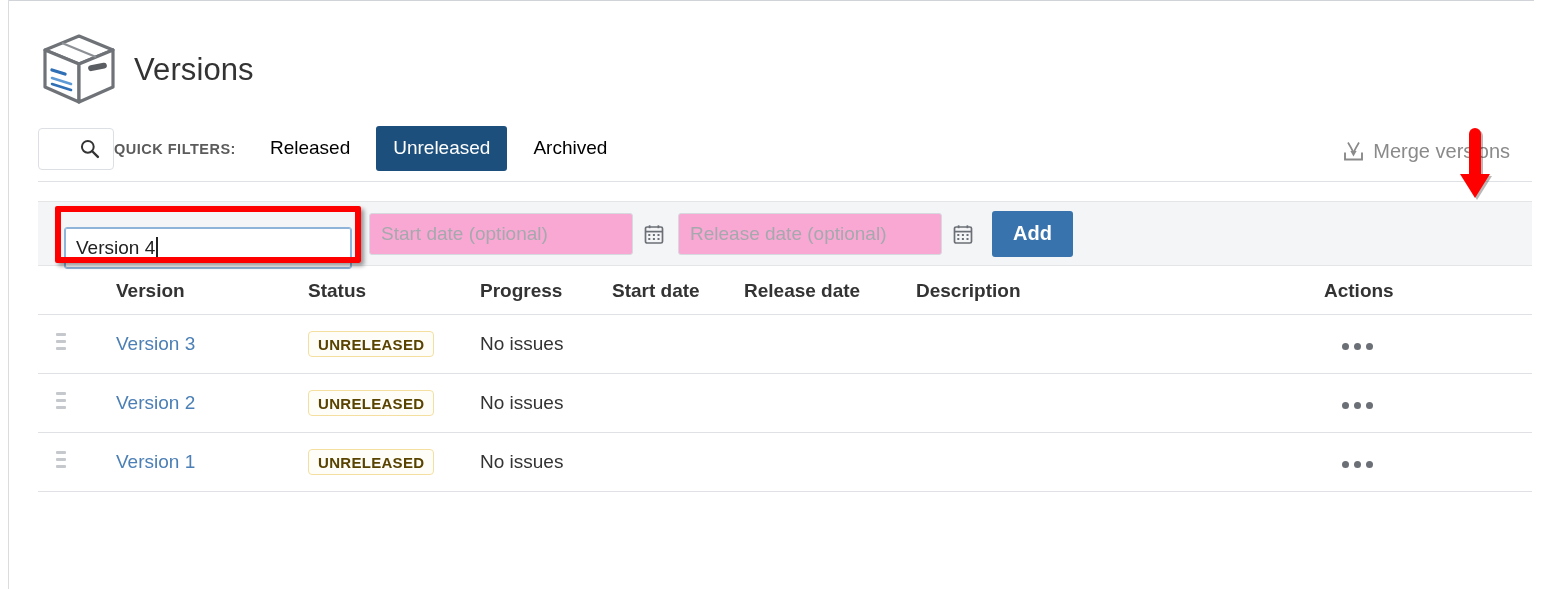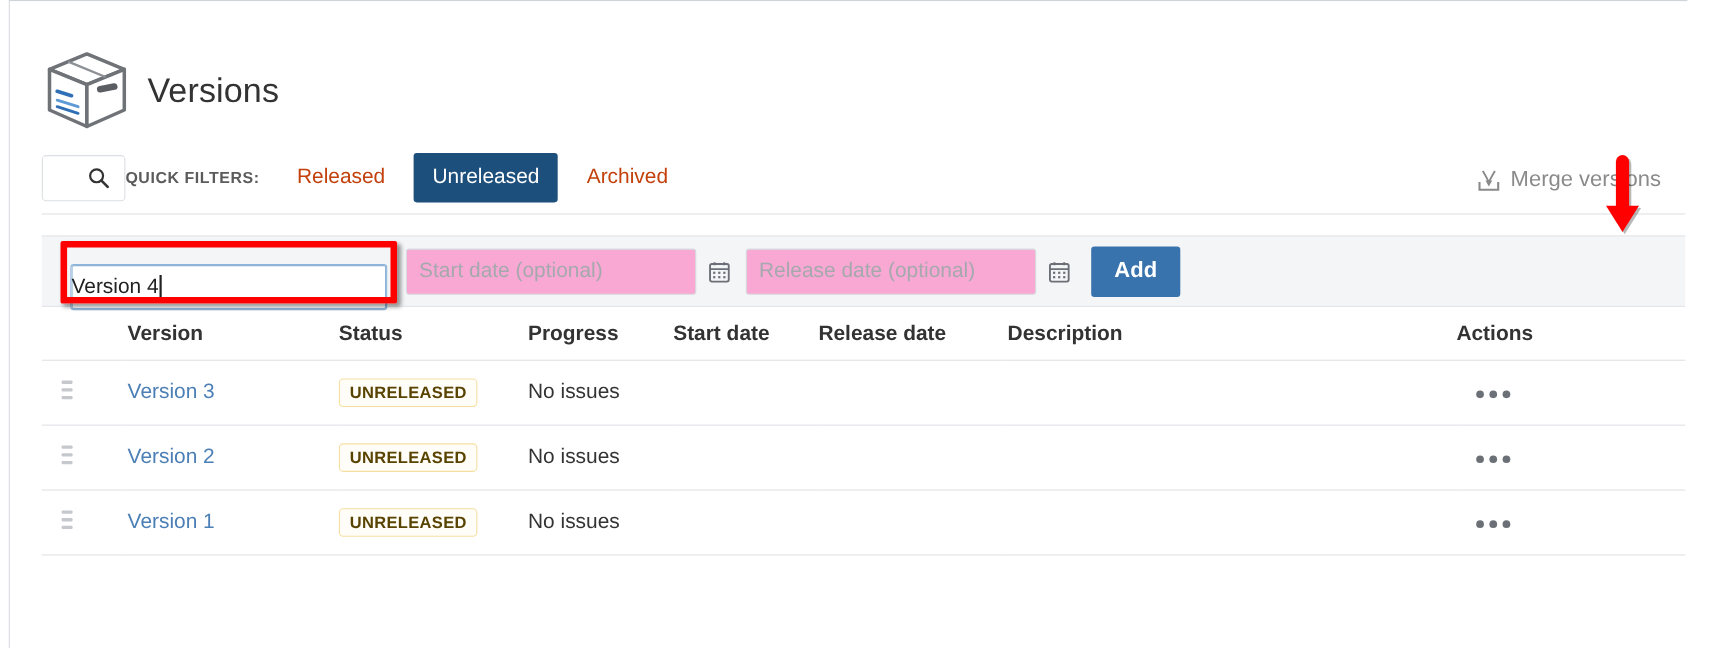--- a/index.html
+++ b/index.html
@@ -29,21 +29,21 @@
   .shell-top-border {
     position: absolute;
     left: 8px; right: 20px; top: 0;
     height: 1px;
     background: #d0d3d7;
   }
 
   .content {
     position: absolute;
     left: 38px;
-    top: 17px;
+    top: 4px;
     width: 1494px;
   }
 
   
   .page-header {
     display: flex;
     align-items: center;
     height: 116px;
     padding-top: 14px;
   }
@@ -87,21 +87,21 @@
   .quick-filters-label {
     font-size: 14.5px;
     font-weight: bold;
     color: #5b5b5b;
     letter-spacing: 0.5px;
     white-space: nowrap;
   }
   .filter-link {
     margin-left: 22px;
     font-size: 19px;
-    color: #c2410c;
+    color: #000000;
     text-decoration: none;
     padding: 8px 12px;
     white-space: nowrap;
     line-height: 1.2;
   }
   .filter-link.active {
     background: #1d4f7c;
     color: #ffffff;
     border-radius: 3px;
     padding: 11px 17px;
@@ -210,21 +210,21 @@
   }
   .field-name-display {
     width: 288px;
     height: 42px;
     border: 1px solid #8fb4d9;
     box-shadow: 0 0 0 1px #8fb4d9 inset;
     border-radius: 3px;
     background: #ffffff;
     font-size: 19px;
     color: #222;
-    padding: 0 0;
+    padding: 0 11px;
     display: flex;
     align-items: center;
     margin-top: 28px;
   }
 
   
   table.versions-table {
     width: 1494px;
     border-collapse: collapse;
     table-layout: fixed;

